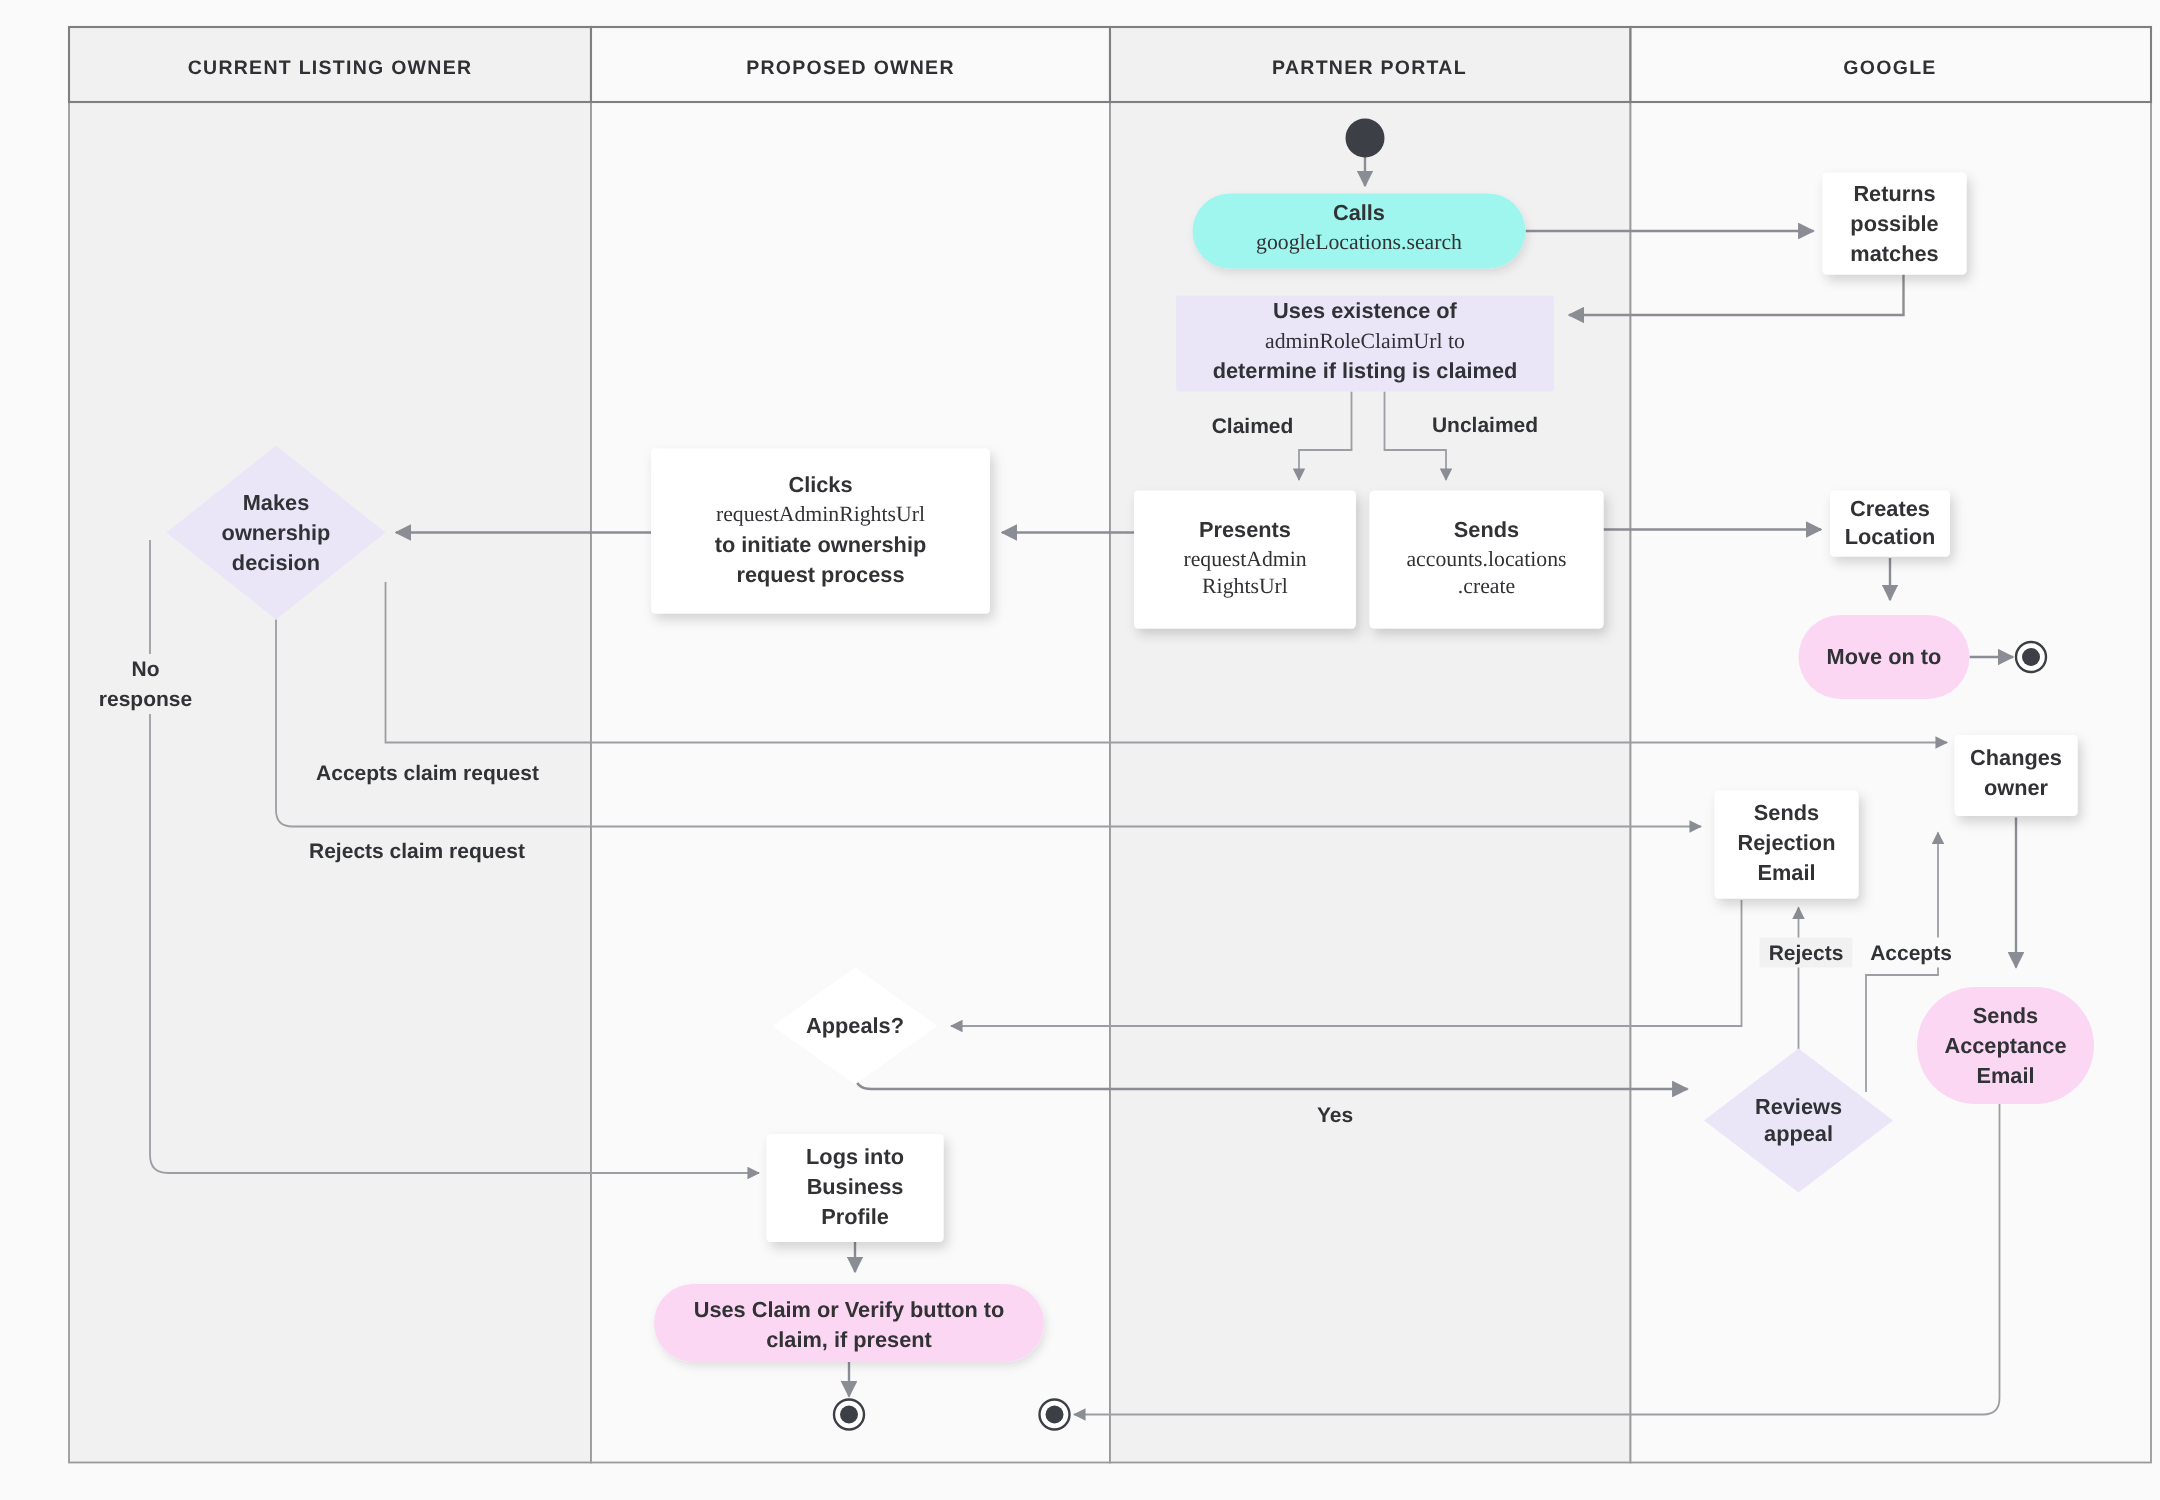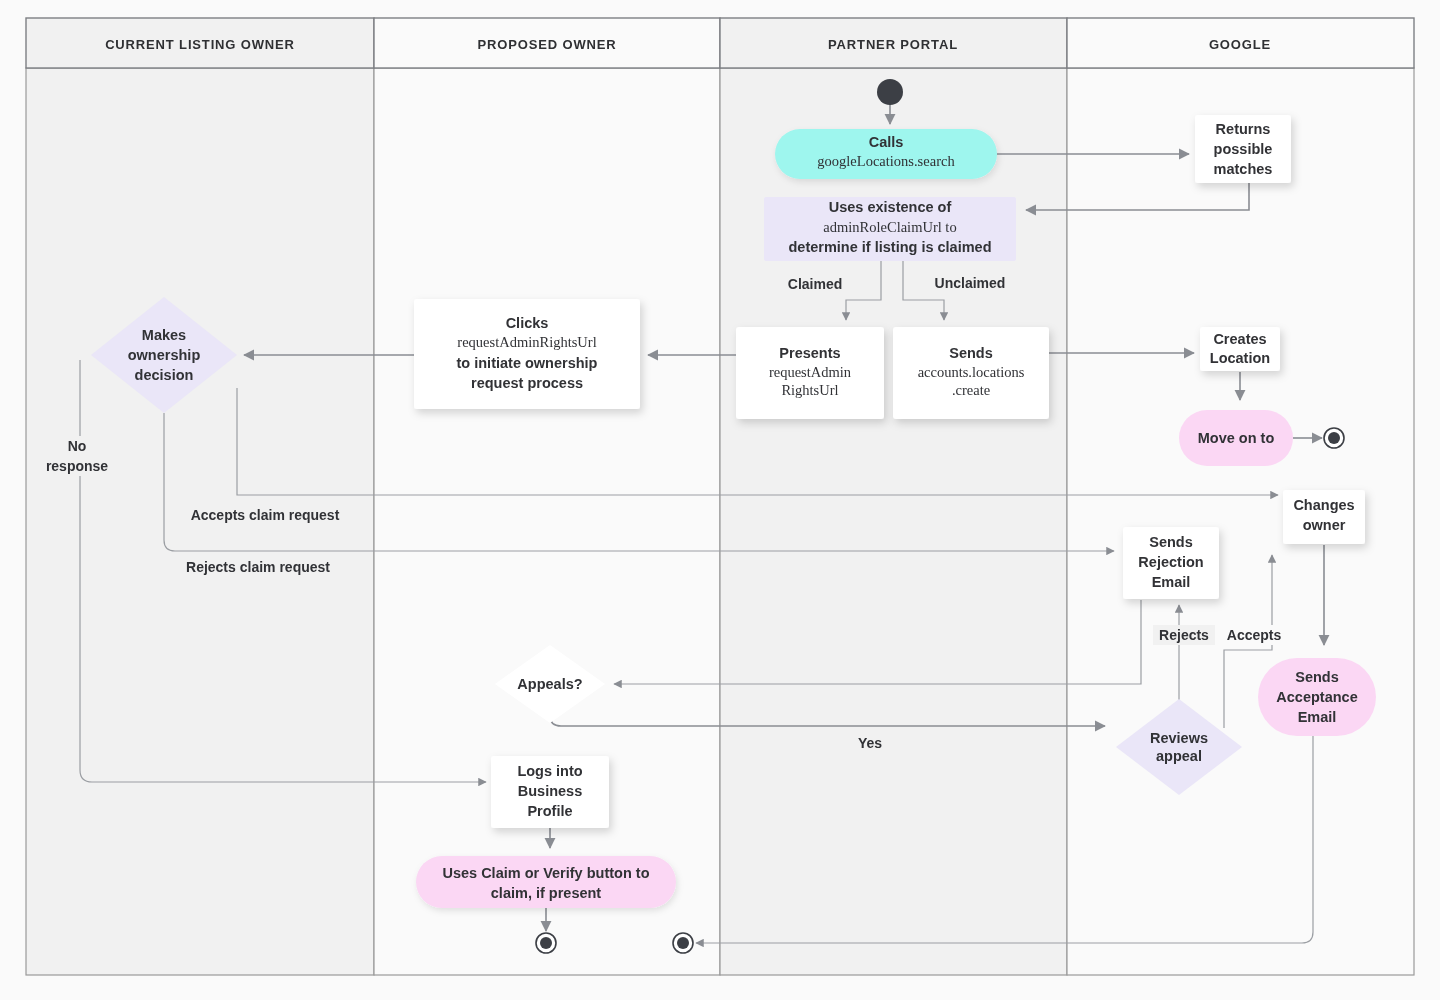--- a/index.html
+++ b/index.html
@@ -2,21 +2,21 @@
 <html><head>
 <meta charset="utf-8">
 <style>
   html,body{margin:0;padding:0;}
   body{
     width:1440px;height:1000px;
     background:#fafafa;
     font-family:"Liberation Sans", sans-serif;
     overflow:hidden;
   }
-  #stage{position:relative;width:1154px;height:1000px;}
+  #stage{position:relative;width:1154px;height:1000px;margin-left:20px;}
   svg#canvas{position:absolute;left:0;top:0;width:1440px;height:1000px;}
   .lane-title{
     font-size:13px;font-weight:700;letter-spacing:0.85px;
     fill:#2f3033;text-anchor:middle;
     font-family:"Liberation Sans", sans-serif;
   }
   .node-text{
     font-family:"Liberation Sans", sans-serif;
     font-size:14.5px;font-weight:700;fill:#313236;
     text-anchor:middle;dominant-baseline:middle;

